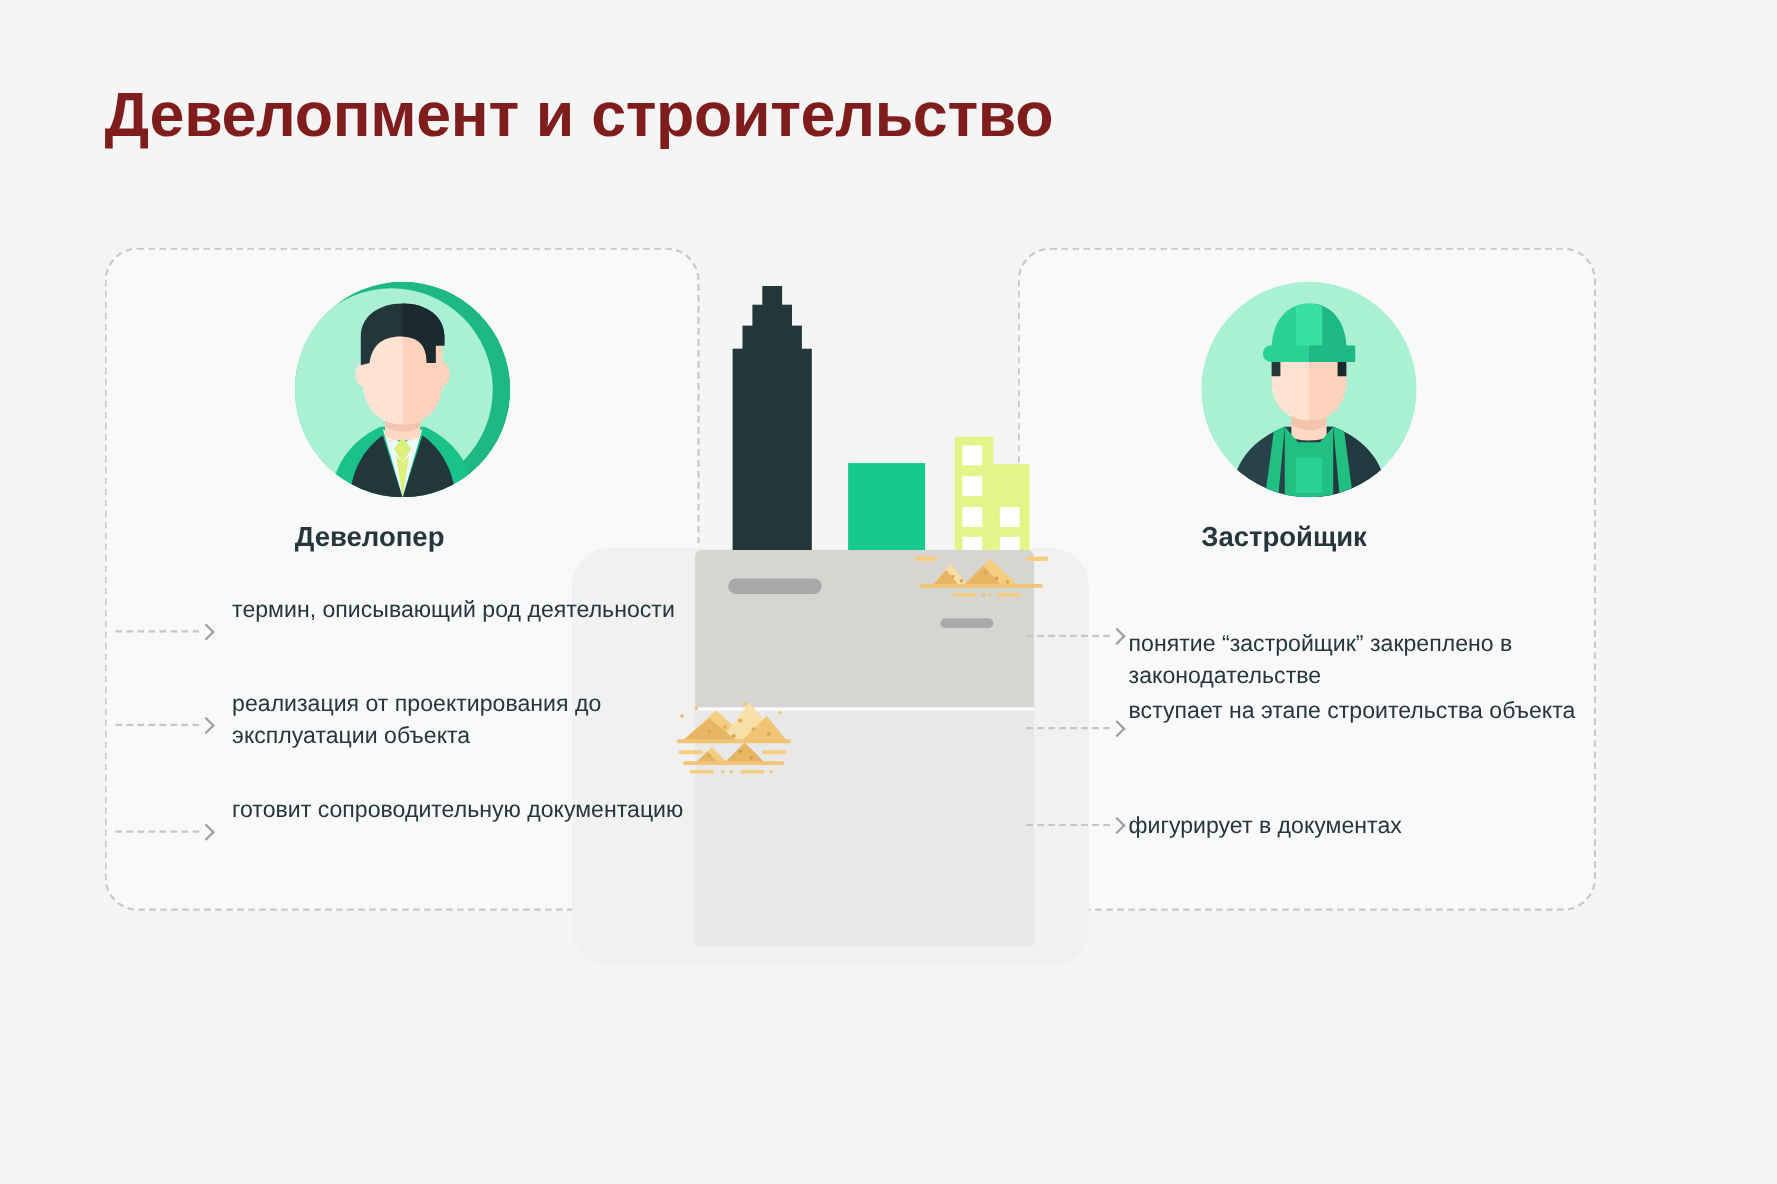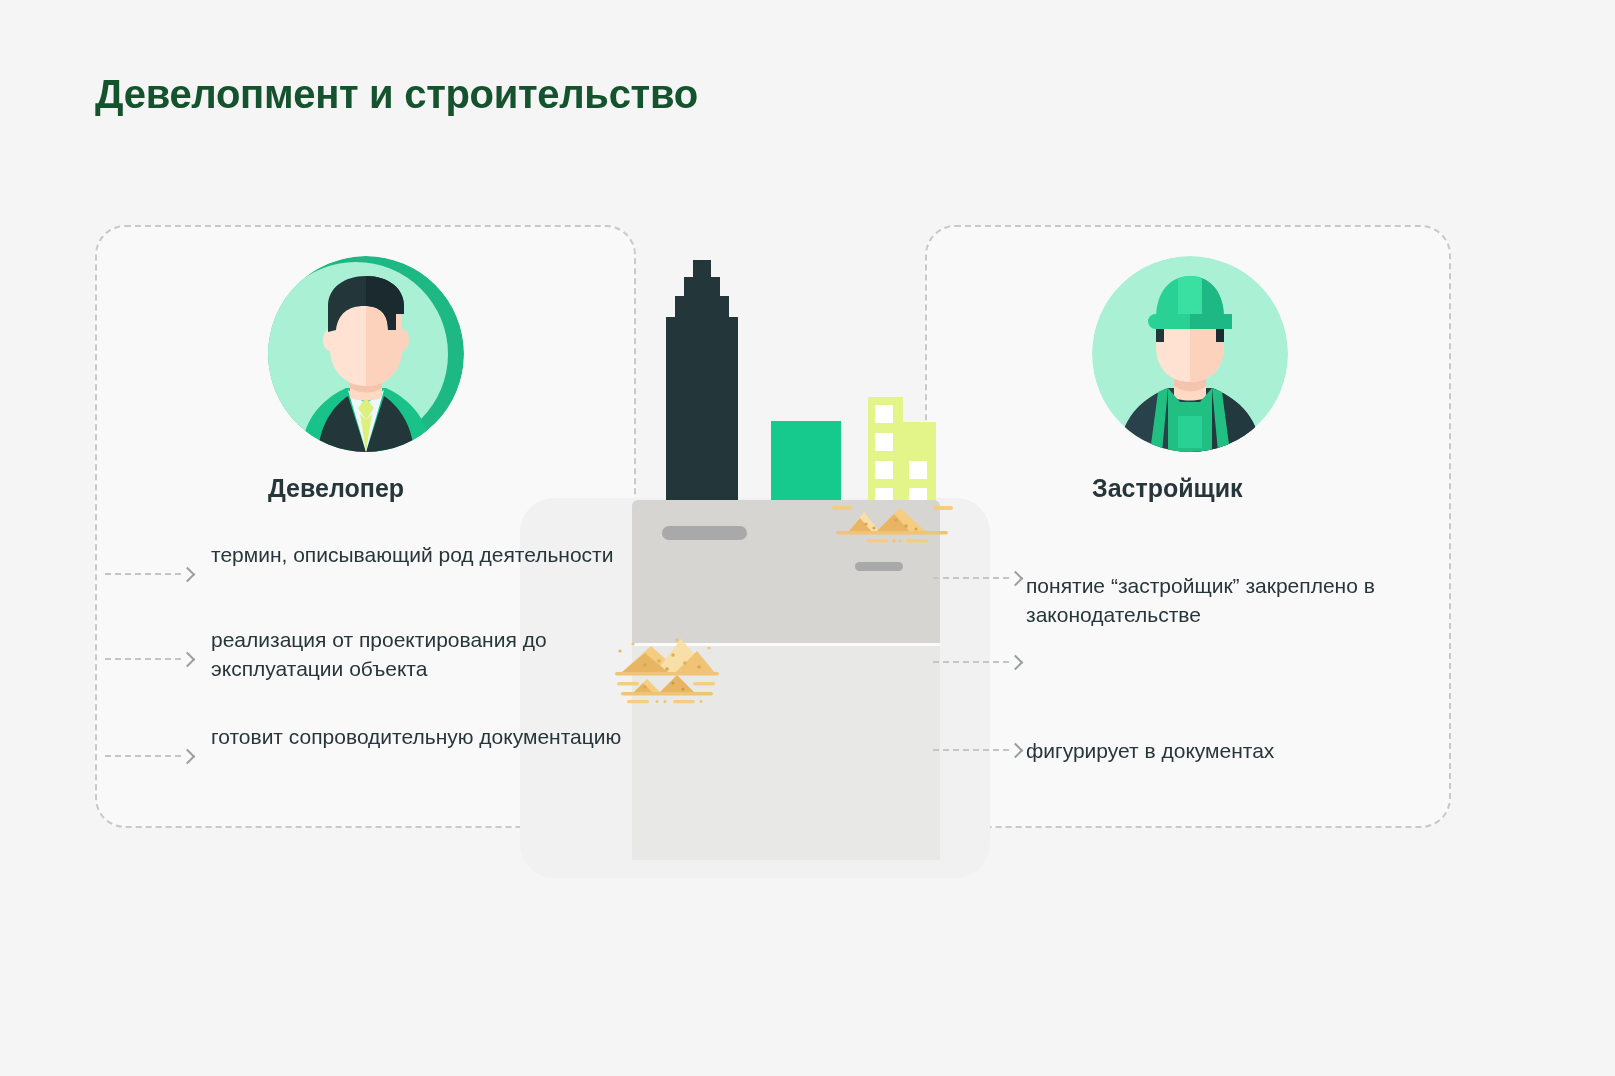--- a/index.html
+++ b/index.html
@@ -7,21 +7,21 @@
     width:1615px;height:1076px;
     background:#f5f5f5;
     font-family:"Liberation Sans","DejaVu Sans",sans-serif;
     overflow:hidden;position:relative;
   }
   #stage{position:absolute;inset:0;}
 
   
   .title{
     position:absolute;left:95px;top:72px;
-    font-size:40px;font-weight:700;color:#14532d;
+    font-size:57px;font-weight:700;color:#7f1d1d;
     letter-spacing:-0.3px;white-space:nowrap;
   }
 
   
   .card{
     position:absolute;top:225px;height:603px;
     border:2px dashed #c9c9c9;border-radius:30px;
     background:rgba(252,252,252,0.55);
     box-sizing:border-box;
   }
@@ -265,20 +265,21 @@
   </div>
 
   <div class="role-name" id="name-dev">Девелопер</div>
   <div class="role-name" id="name-bld">Застройщик</div>
 
   <div class="bullet b-l" id="bl0">термин, описывающий род деятельности</div>
   <div class="bullet b-l" id="bl2">готовит сопроводительную документацию</div>
   <div class="bullet b-l" id="bl1">реализация от проектирования до эксплуатации объекта</div>
 
   <div class="bullet b-r" id="br0">понятие “застройщик” закреплено в законодательстве</div>
+  <div class="bullet b-r" id="br1">вступает на этапе строительства объекта</div>
   <div class="bullet b-r" id="br2">фигурирует в документах</div>
 
   <div class="conn conn-l" id="cl0">
     <span class="dash"></span>
     <span class="head"></span>
   </div>
   <div class="conn conn-l" id="cl1">
     <span class="dash"></span>
     <span class="head"></span>
   </div>

